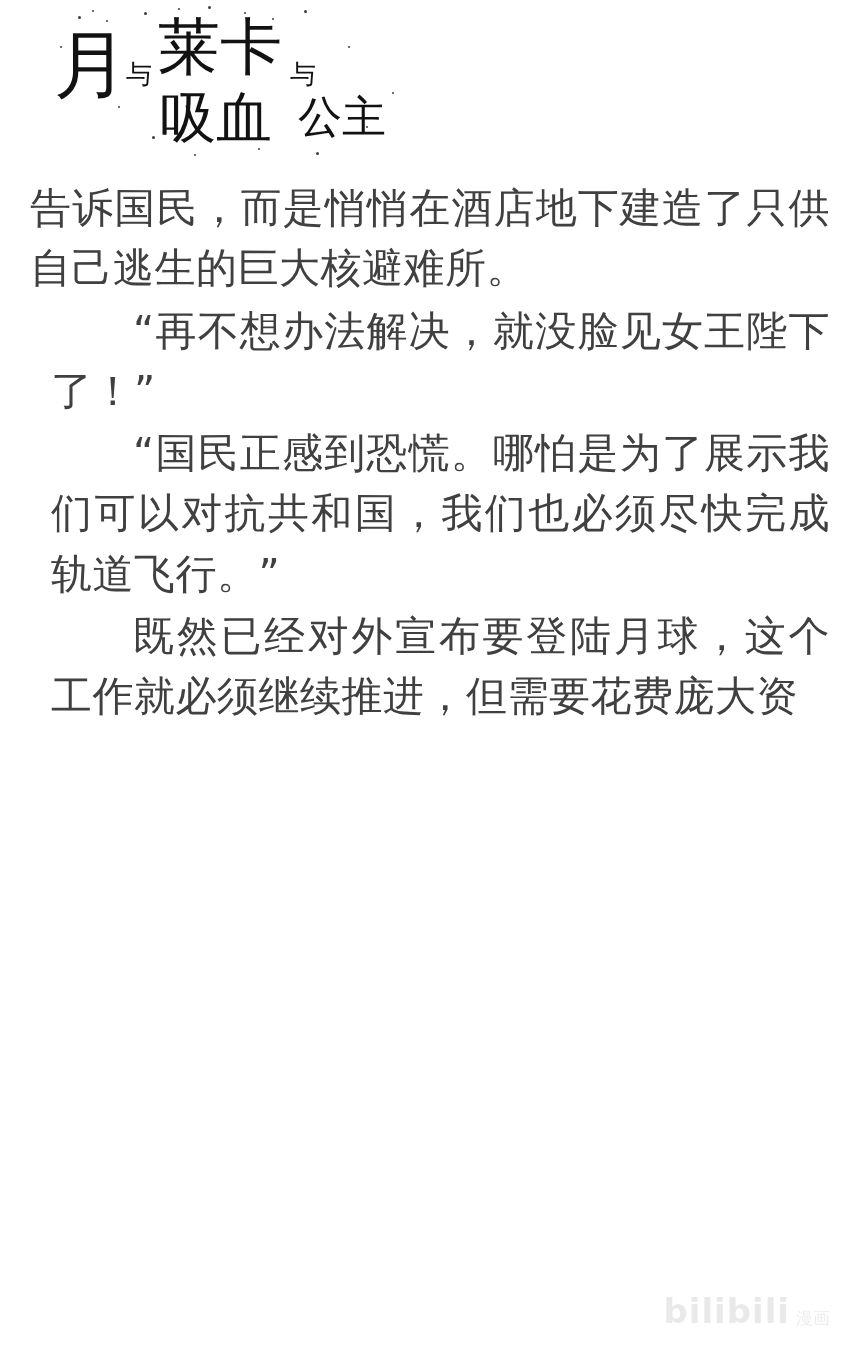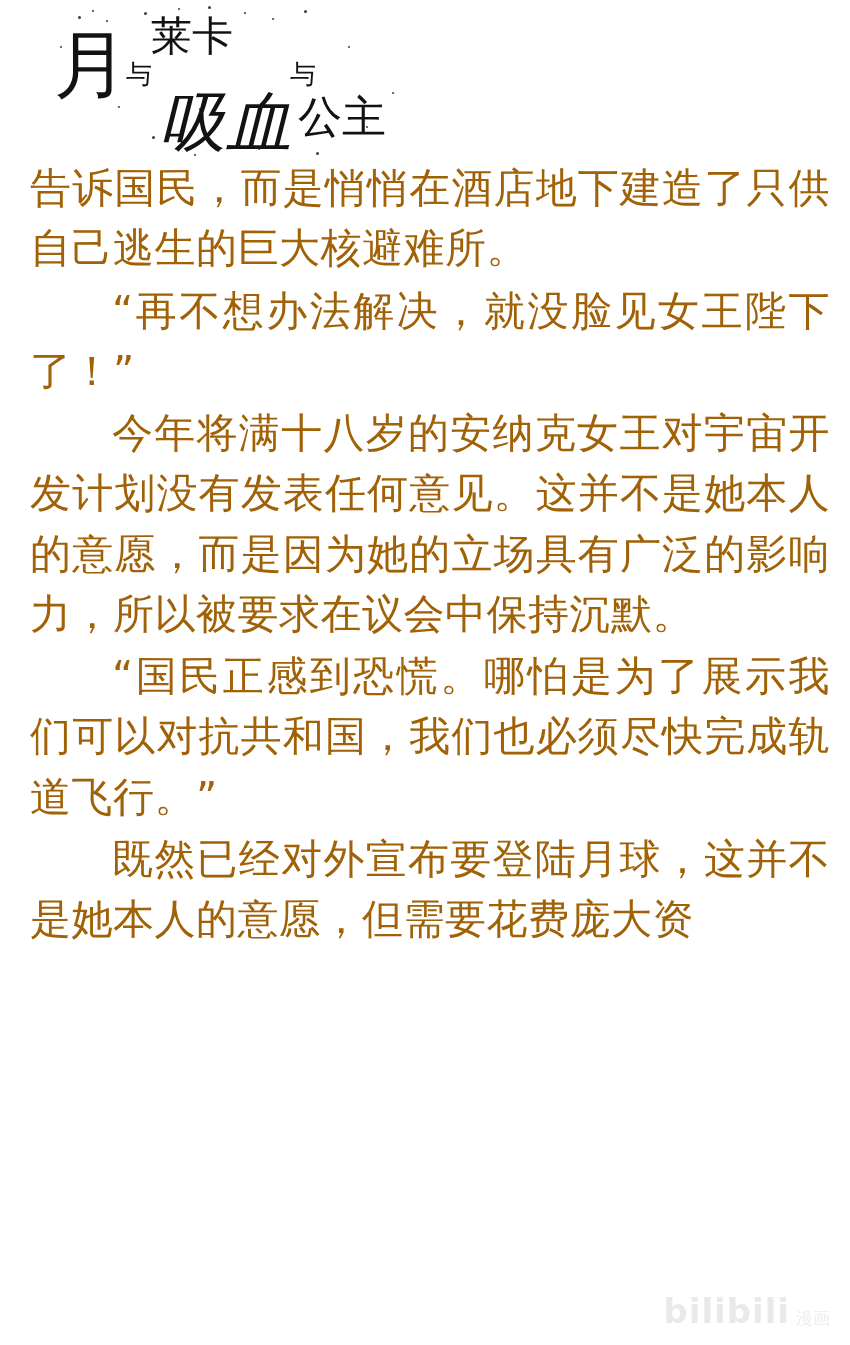--- a/index.html
+++ b/index.html
@@ -40,68 +40,68 @@
     top: 22px;
     font-size: 74px;
     letter-spacing: 0;
   }
   .t-yu1 {
     left: 78px;
     top: 56px;
     font-size: 26px;
   }
   .t-laika {
-    left: 103px;
+    left: 110px;
     top: 10px;
-    font-size: 41px;
+    font-size: 62px;
   }
   .t-yu2 {
     left: 242px;
     top: 56px;
     font-size: 26px;
   }
   .t-xixue {
     left: 112px;
     top: 84px;
-    font-size: 66px;
-    font-style: italic;
+    font-size: 56px;
   }
   .t-gongzhu {
     left: 250px;
     top: 90px;
     font-size: 44px;
   }
 
   
   .speck {
     position: absolute;
     background: #1a1a1a;
     border-radius: 50%;
     opacity: 0.85;
   }
 
   
   .body-text {
     position: absolute;
     left: 30px;
-    top: 158px;
+    top: 178px;
     width: 800px;
-    color: #a16207;
+    color: #404040;
     font-family: "DejaVu Sans", "Liberation Sans", sans-serif;
     font-size: 41px;
     line-height: 1.47;
     letter-spacing: 0.5px;
     text-align: justify;
   }
   .para {
     margin: 0 0 2px 0;
     text-indent: 0;
   }
   .para.indent {
     text-indent: 2em;
+    margin-left: 21px;
   }
 
   
   .watermark {
     position: absolute;
     right: 20px;
     bottom: 14px;
     display: flex;
     align-items: flex-end;
     gap: 6px;
@@ -152,23 +152,22 @@
     <span class="speck" style="left:210px;top:142px;width:2px;height:2px;"></span>
     <span class="speck" style="left:268px;top:146px;width:3px;height:3px;"></span>
     <span class="speck" style="left:318px;top:120px;width:2px;height:2px;"></span>
     <span class="speck" style="left:344px;top:86px;width:2px;height:2px;"></span>
     <span class="speck" style="left:300px;top:40px;width:2px;height:2px;"></span>
   </div>
 
   <div class="body-text">
     <p class="para">告诉国民，而是悄悄在酒店地下建造了只供自己逃生的巨大核避难所。</p>
     <p class="para indent">“再不想办法解决，就没脸见女王陛下了！”</p>
-    <p class="para indent">今年将满十八岁的安纳克女王对宇宙开发计划没有发表任何意见。这并不是她本人的意愿，而是因为她的立场具有广泛的影响力，所以被要求在议会中保持沉默。</p>
     <p class="para indent">“国民正感到恐慌。哪怕是为了展示我们可以对抗共和国，我们也必须尽快完成轨道飞行。”</p>
-    <p class="para indent">既然已经对外宣布要登陆月球，这并不是她本人的意愿，但需要花费庞大资</p>
+    <p class="para indent">既然已经对外宣布要登陆月球，这个工作就必须继续推进，但需要花费庞大资</p>
   </div>
 
   <div class="watermark">
     <span class="wm-main">bilibili</span>
     <span class="wm-sub">漫画</span>
   </div>
 
 </div>
 
 </body></html>

